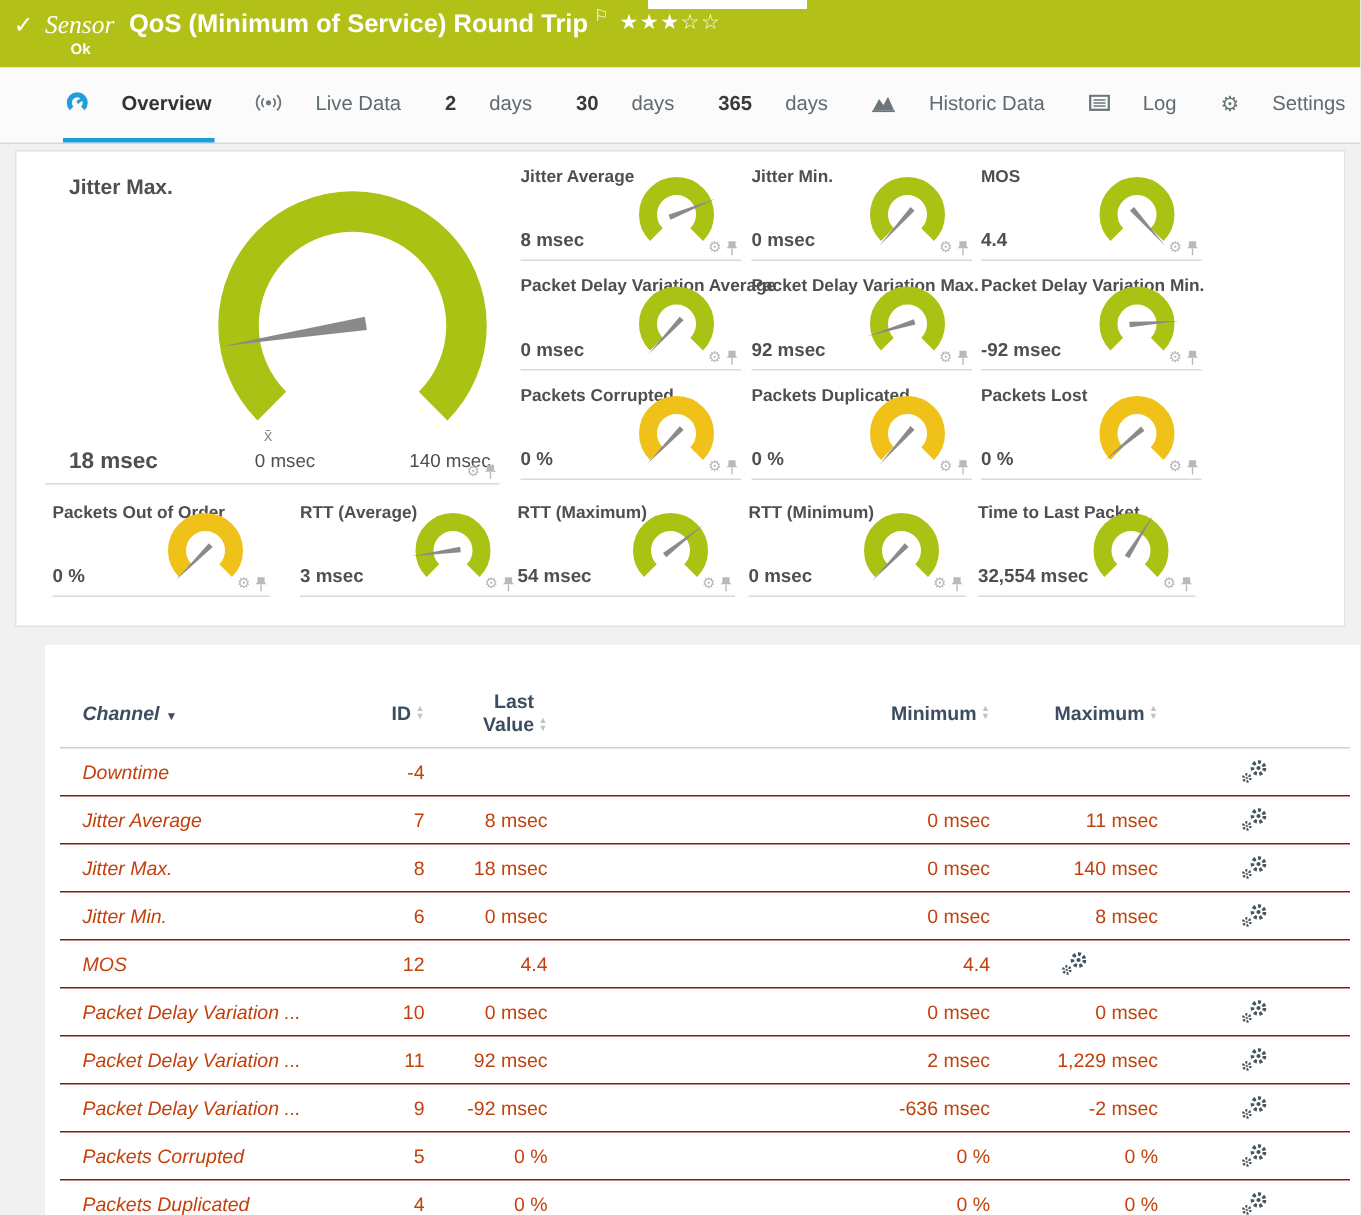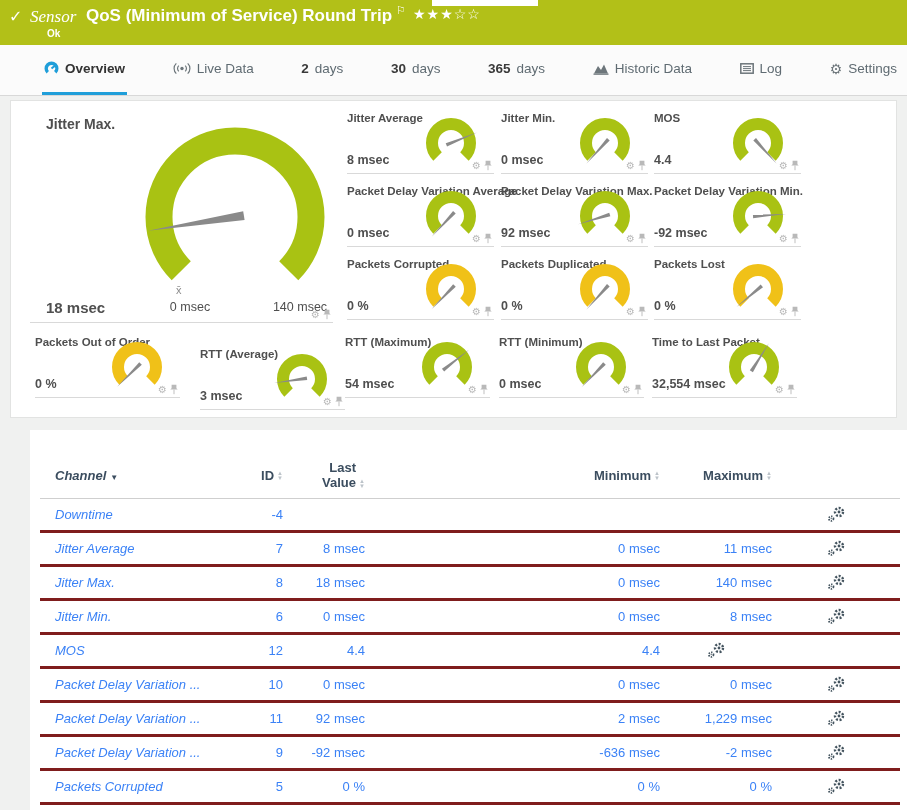--- a/index.html
+++ b/index.html
@@ -13,21 +13,21 @@
   .hdr .title{position:absolute;left:86px;top:6px;font-size:17px;font-weight:bold;}
   .hdr .flag{position:absolute;left:396px;top:4px;font-size:11px;}
   .hdr .stars{position:absolute;left:413px;top:6px;font-size:14px;letter-spacing:1px;cursor:pointer;}
   .hdr .status{position:absolute;left:47px;top:28px;font-size:10px;font-weight:bold;}
   .top-notch{position:absolute;left:432px;top:0;width:106px;height:6px;background:#fff;}
 
   
   .tabbar{position:absolute;left:0;top:45px;width:907px;height:51px;background:#fbfbfb;
           border-bottom:1px solid #d8d8d8;display:flex;align-items:stretch;
           padding:0 8px 0 42px;box-sizing:border-box;justify-content:space-between;}
-  .tab{display:flex;align-items:center;gap:6px;font-size:13.5px;color:#5f6b72;
+  .tab{display:flex;align-items:center;gap:22px;font-size:13.5px;color:#5f6b72;
        border-bottom:3px solid transparent;cursor:pointer;padding:0 2px;}
   .tab .pfx{font-weight:bold;color:#3a3a3a;}
   .tab.active{border-bottom-color:#1f9ed9;}
   .tab.active .lbl{color:#333;font-weight:bold;}
   .tab .glyph{font-size:14px;color:#6d767b;line-height:1;}
 
   
   .panel{position:absolute;background:#fff;border:1px solid #e2e3e2;box-sizing:border-box;}
   #gauge-panel{left:10px;top:100px;width:887px;height:318px;}
   #table-panel{left:30px;top:430px;width:877px;height:380px;border:none;}
@@ -44,22 +44,22 @@
   #big-cell{left:19px;top:0;width:303px;height:221px;}
   #big-cell .gtitle{left:16px;top:15px;font-size:14px;}
   #big-cell .gvalue{left:16px;bottom:6px;font-size:15px;}
   #big-cell .scale{position:absolute;bottom:8px;width:84px;text-align:center;
                    font-size:12.5px;color:#4f4f4f;}
   .avg-mark{font-size:11px;fill:#8a8a8a;}
 
   
   .tbl{margin:22px 7px 0 10px;width:860px;}
   .trow{display:grid;grid-template-columns:183px 60px 82px 295px 112px 128px;
-        align-items:center;height:31px;border-bottom:3px solid #7f1d1d;
-        font-size:13px;color:#3b82f6;}
+        align-items:center;height:31px;border-bottom:1px solid #7f1d1d;
+        font-size:13px;color:#c2410c;}
   .trow.head{height:46px;border-bottom:1px solid #cfcfcf;color:#3b4d5f;font-weight:bold;align-items:center;}
   .c1{padding-left:15px;text-align:left;font-style:italic;}
   .c2,.c3,.c4,.c5{text-align:right;}
   .head .c2,.head .c3,.head .c4,.head .c5{text-align:right;}
   .c6{display:flex;justify-content:center;}
   .sorter{display:inline-flex;flex-direction:column;vertical-align:middle;margin-left:3px;
           font-size:6px;line-height:5px;color:#bcc3c9;cursor:pointer;}
   .caret{font-size:8px;margin-left:4px;color:#3b4d5f;}
   .two-line{display:inline-block;line-height:15px;}
   .chan-set{cursor:pointer;}
@@ -293,21 +293,21 @@
         </svg>
         <div class="gvalue">0 %</div>
         <div class="cell-icons">
           <span class="g">⚙</span>
           <svg width="8" height="11" style="cursor:pointer">
             <path d="M1.6 0.8 h4.8 v3.4 l1.3 1.3 H0.3 l1.3 -1.3 z" fill="#b9b9b9"></path>
             <rect x="3.55" y="5.6" width="0.9" height="4.6" fill="#b9b9b9"></rect>
           </svg>
         </div>
       </div>
-      <div class="gcell" style="left: 189px; top: 236px; width: 145px; height: 72px;">
+      <div class="gcell" style="left: 189px; top: 224px; width: 145px; height: 72px;">
         <div class="gtitle">RTT (Average)</div>
         <svg class="gauge" width="70" height="58" style="right: 8px; top: 12px;">
           <path d="M 21.564971157455595 43.4350288425444 A 19 19 0 1 1 48.435028842544405 43.4350288425444" fill="none" stroke="#a9c213" stroke-width="12"></path>
           <polygon points="7.2724940752360325,33.896846826881834 39.700828761979736,27.521651971464845 40.201851925435975,31.0866170189345" fill="#8a8a8a"></polygon>
         </svg>
         <div class="gvalue">3 msec</div>
         <div class="cell-icons">
           <span class="g">⚙</span>
           <svg width="8" height="11" style="cursor:pointer">
             <path d="M1.6 0.8 h4.8 v3.4 l1.3 1.3 H0.3 l1.3 -1.3 z" fill="#b9b9b9"></path>

